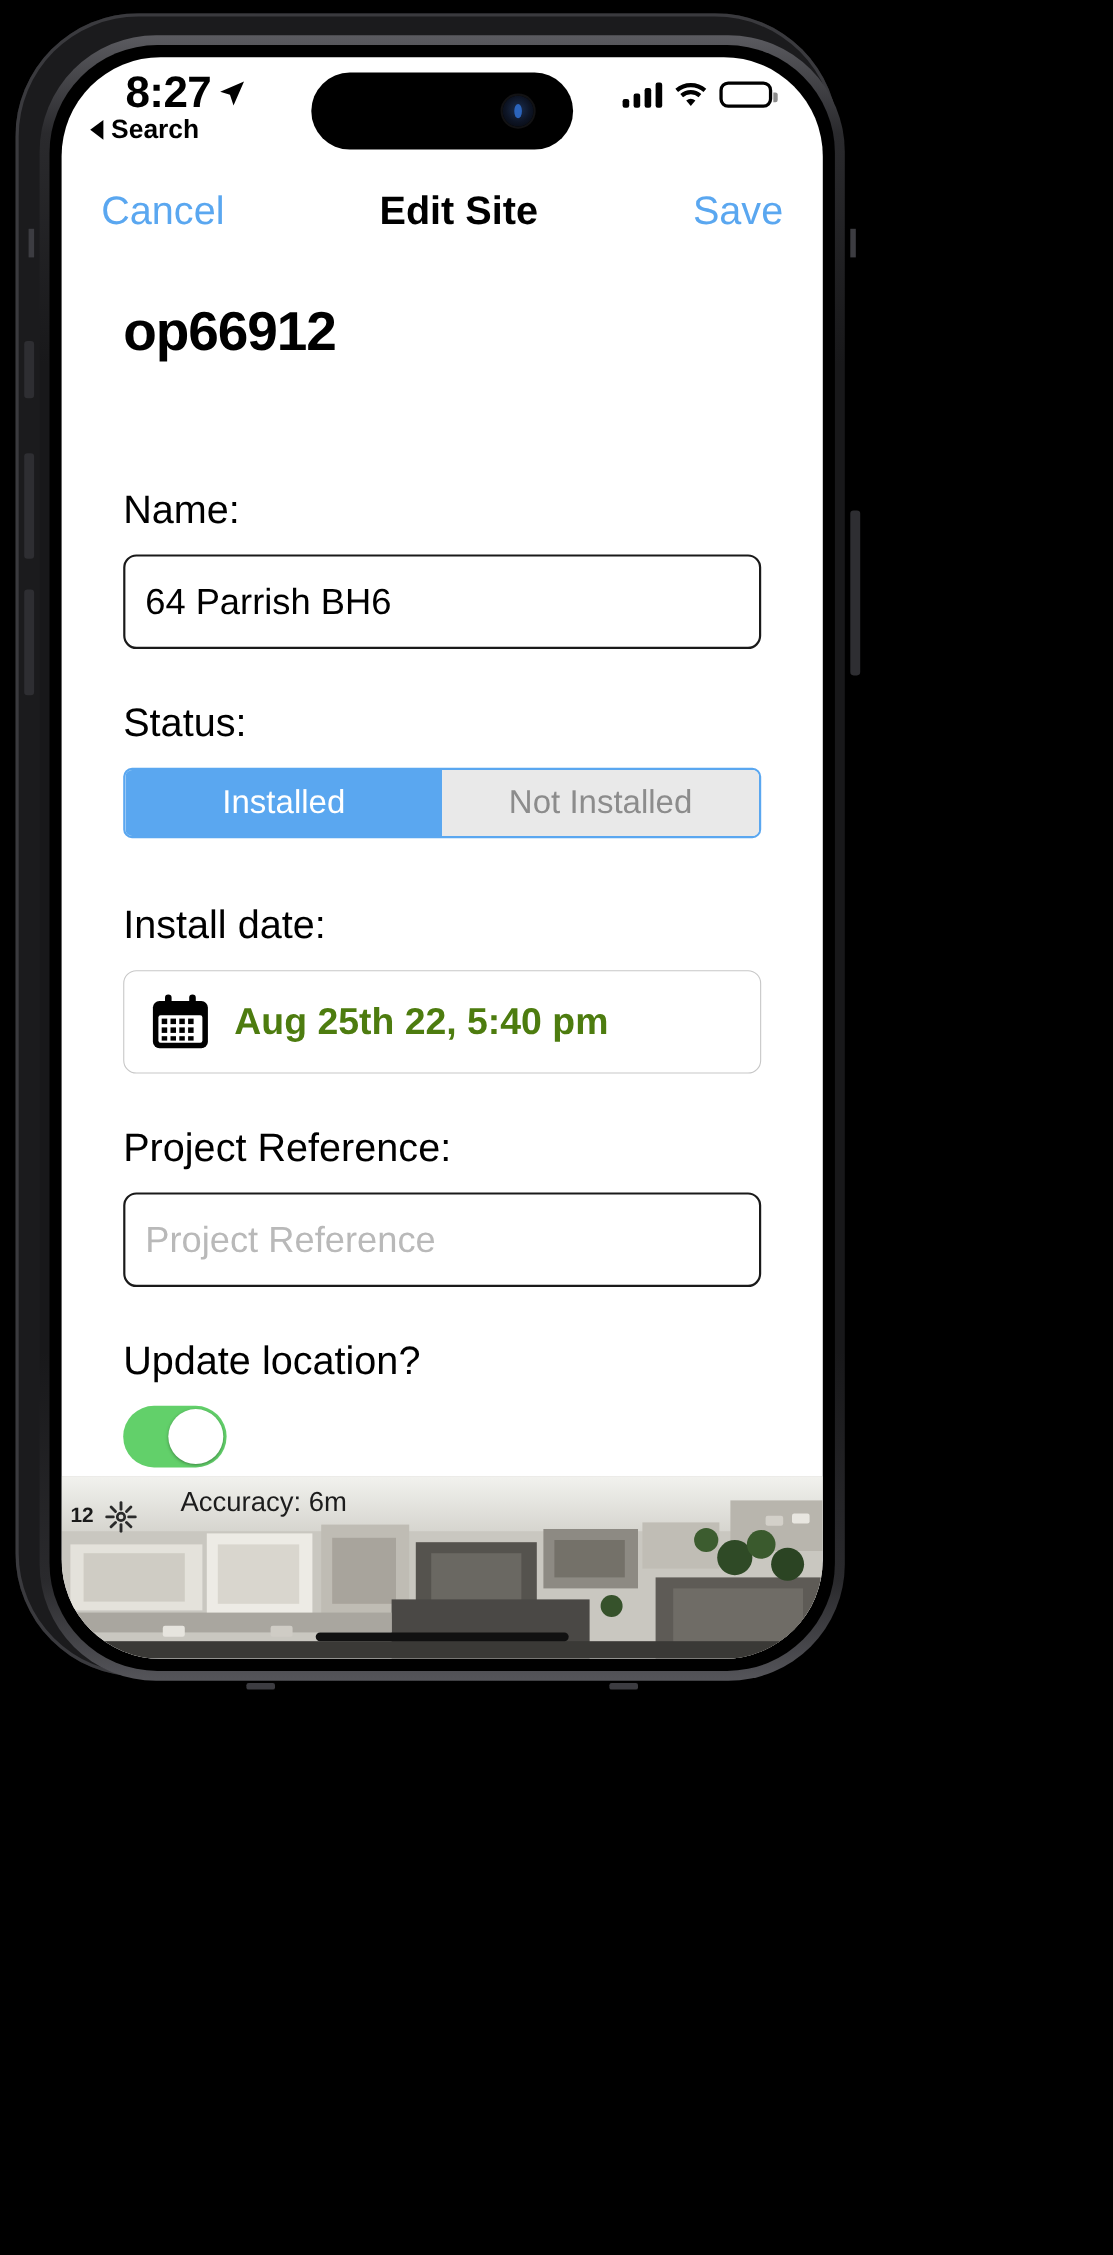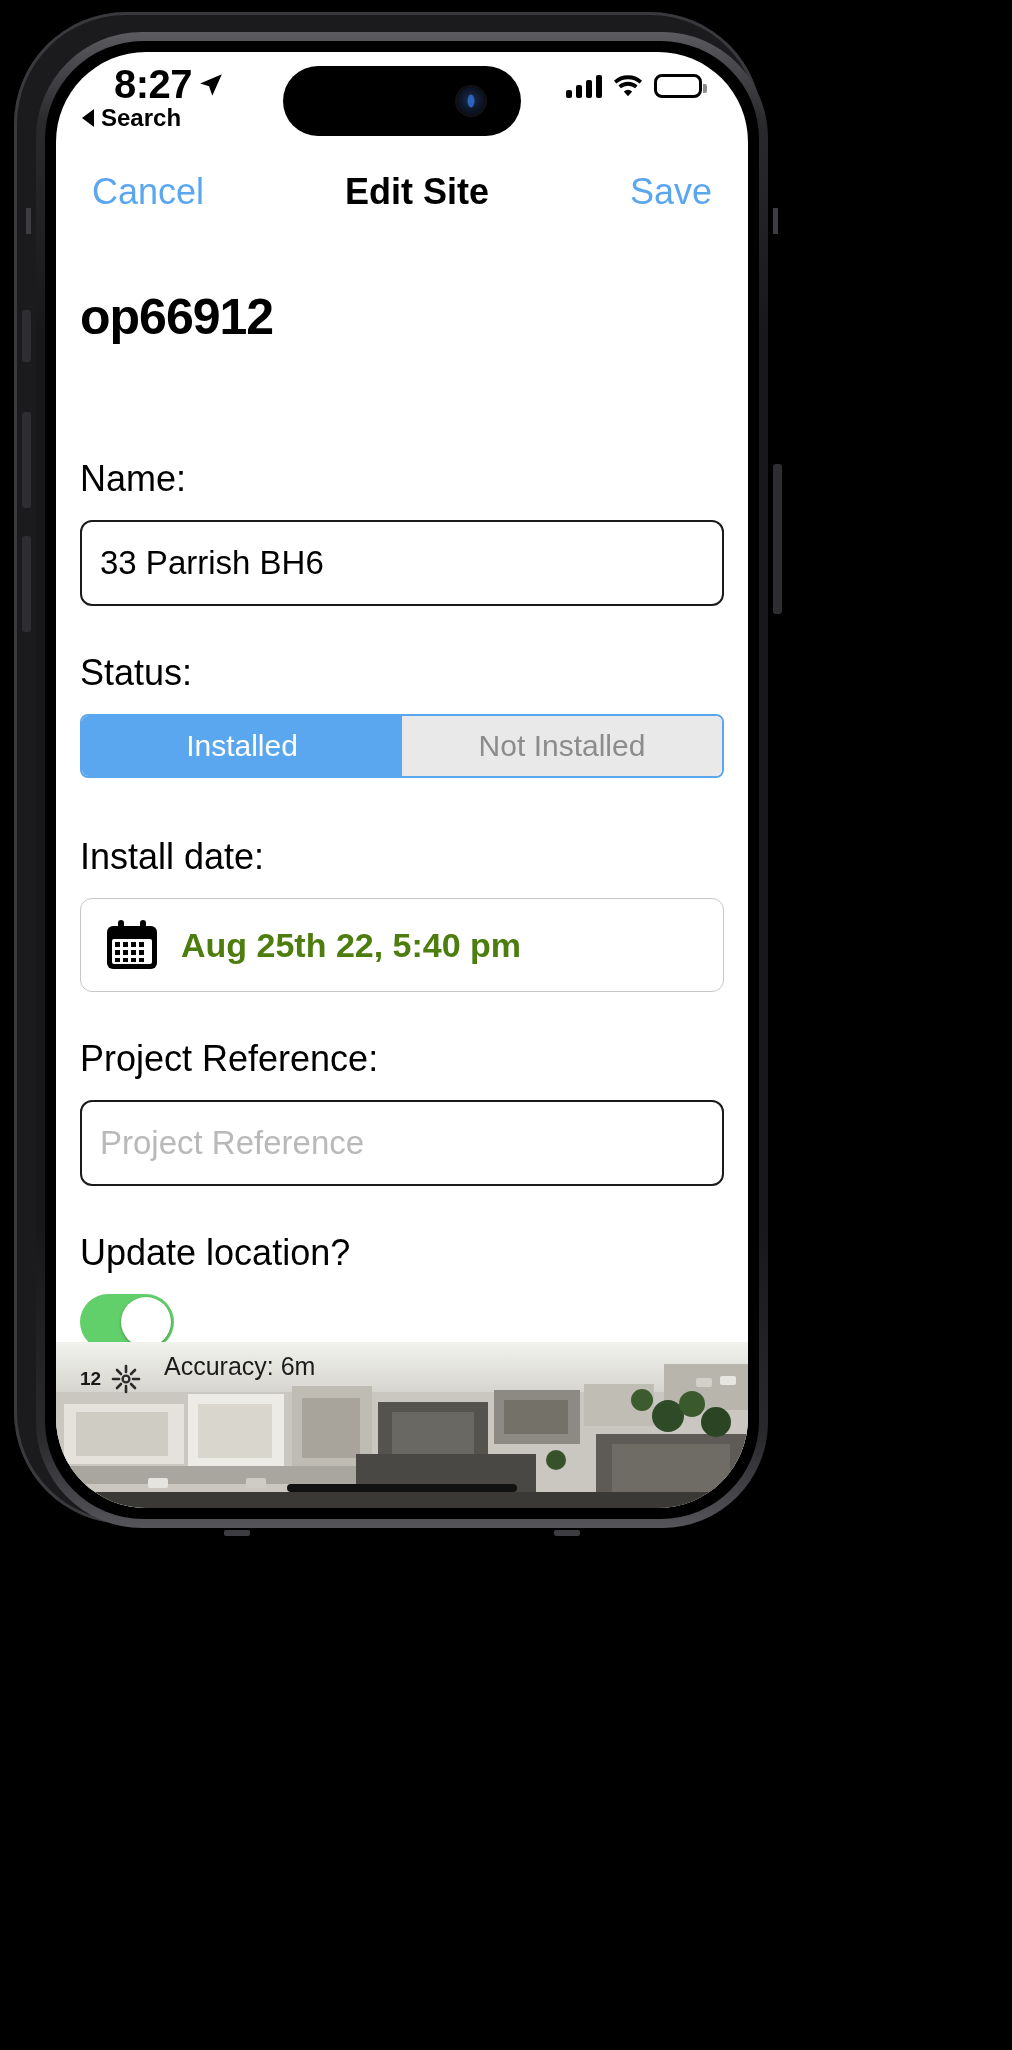--- a/index.html
+++ b/index.html
@@ -145,23 +145,23 @@
     padding: 0 36px;
   }
   .nav-cancel, .nav-save {
     font-size: 36px; color: #5aa7f0; background: none; border: none;
     font-family: Liberation Sans, sans-serif; cursor: pointer;
   }
   .nav-title { font-size: 36px; font-weight: 700; color: #000; }
 
   
   .content {
-    position: absolute; left: 0; top: 192px;
+    position: absolute; left: 0; top: 176px;
     width: 692px; height: 1200px;
-    padding: 0 24px;
+    padding: 0 56px;
   }
   .site-code {
     font-size: 50px; font-weight: 700; color: #000;
     letter-spacing: -1px;
     margin-top: 44px;
   }
 
   .field-label {
     font-size: 36px; color: #000;
     margin-top: 0;
@@ -223,21 +223,21 @@
   }
 
   
   .map {
     position: absolute; left: 0; bottom: 0;
     width: 692px; height: 166px;
     overflow: hidden;
   }
   .map-bg { position: absolute; inset: 0; }
   .map-overlay-zoom {
-    position: absolute; left: 24px; top: 22px;
+    position: absolute; left: 8px; top: 22px;
     display: flex; align-items: center; gap: 10px;
     z-index: 5;
   }
   .zoom-num { font-size: 19px; font-weight: 700; color: #1a1a1a; }
   .compass { width: 30px; height: 30px; }
   .accuracy {
     position: absolute; left: 108px; top: 10px;
     font-size: 25px; color: #1c1c1c; z-index: 5;
   }
   .home-indicator {
@@ -306,21 +306,21 @@
 
       <div class="content">
 
         <div class="site-code">op66912</div>
 
         <div class="gap-xl"></div>
 
         <div class="group">
           <div class="field-label">Name:</div>
           <div class="gap-sm"></div>
-          <div class="textbox">33 Parrish BH6</div>
+          <div class="textbox">64 Parrish BH6</div>
         </div>
 
         <div class="gap-md"></div>
 
         <div class="group">
           <div class="field-label">Status:</div>
           <div class="gap-sm"></div>
           <div class="segmented">
             <div class="seg active">Installed</div>
             <div class="seg inactive">Not Installed</div>

